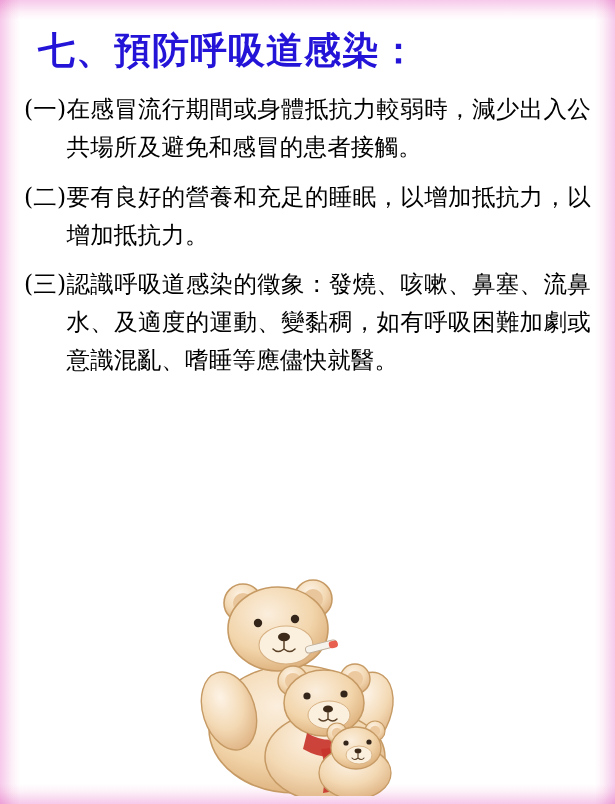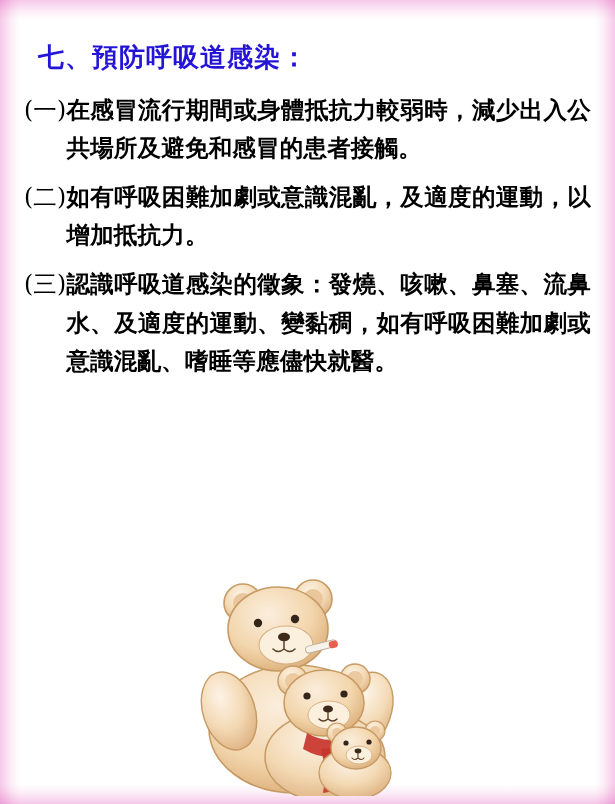--- a/index.html
+++ b/index.html
@@ -37,24 +37,24 @@
     left: 0;
     top: 0;
     width: 615px;
     height: 804px;
     padding: 26px 24px 0 24px;
     box-sizing: border-box;
   }
 
   .doc-title {
     color: #2414d8;
-    font-size: 26px;
+    font-size: 37px;
     font-weight: bold;
     letter-spacing: 1px;
-    margin: 16px 0 18px 14px;
+    margin: 2px 0 18px 14px;
     line-height: 1.2;
     white-space: nowrap;
   }
 
   .para {
     display: flex;
     align-items: flex-start;
     color: #000000;
     font-size: 23.5px;
     line-height: 1.62;
@@ -65,21 +65,20 @@
   .para-marker {
     flex: 0 0 auto;
     white-space: nowrap;
   }
 
   .para-text {
     flex: 1 1 auto;
     text-align: justify;
     text-justify: inter-ideograph;
     text-indent: 0;
-    font-weight: bold;
   }
 
   .para.hang .para-text {
     
   }
 
   .bear-wrap {
     position: absolute;
     left: 0;
     right: 0;
@@ -102,21 +101,21 @@
 
     <div class="doc-title">七、預防呼吸道感染：</div>
 
     <div class="para hang">
       <span class="para-marker">(一)</span>
       <span class="para-text">在感冒流行期間或身體抵抗力較弱時，減少出入公共場所及避免和感冒的患者接觸。</span>
     </div>
 
     <div class="para hang">
       <span class="para-marker">(二)</span>
-      <span class="para-text">如有呼吸困難加劇或意識混亂，及適度的運動，以增加抵抗力。</span>
+      <span class="para-text">要有良好的營養和充足的睡眠，以增加抵抗力，以增加抵抗力。</span>
     </div>
 
     <div class="para hang">
       <span class="para-marker">(三)</span>
       <span class="para-text">認識呼吸道感染的徵象：發燒、咳嗽、鼻塞、流鼻水、及適度的運動、變黏稠，如有呼吸困難加劇或意識混亂、嗜睡等應儘快就醫。</span>
     </div>
 
   </div>
 
   <div class="bear-wrap">

